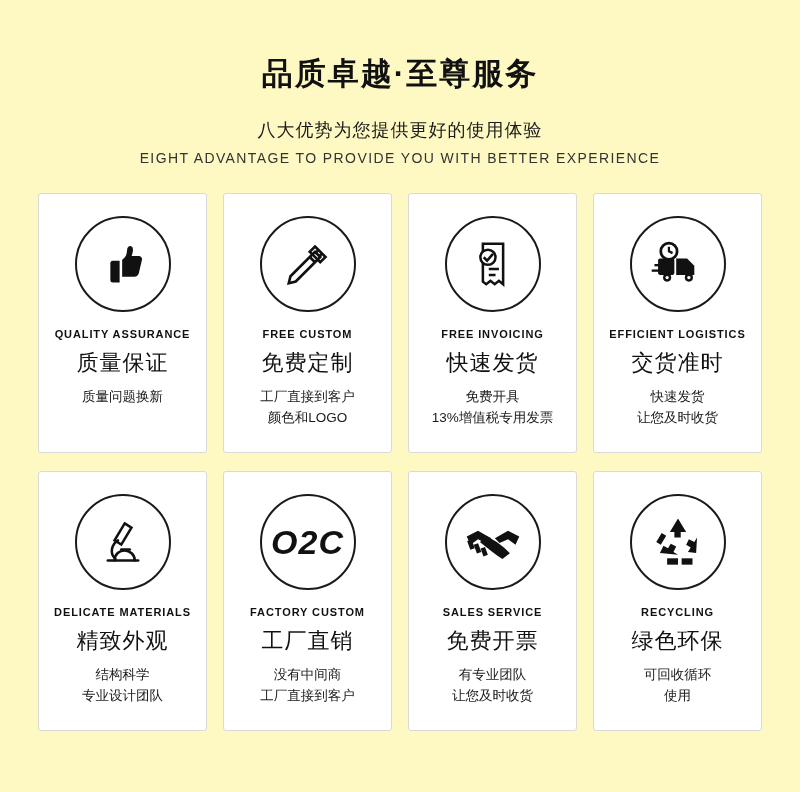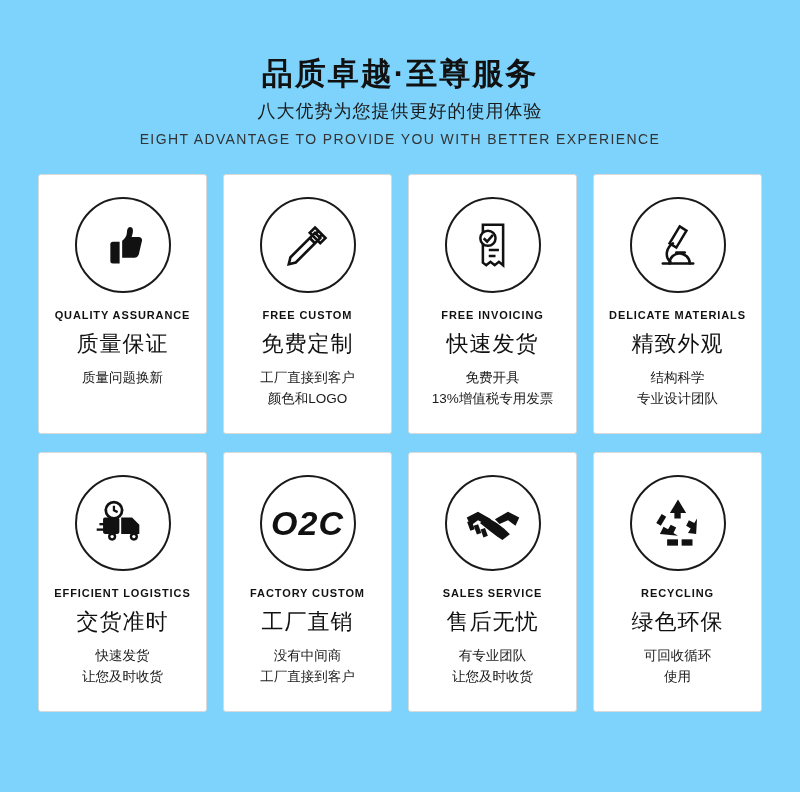--- a/index.html
+++ b/index.html
@@ -11,39 +11,39 @@
     width: 800px;
     height: 792px;
     font-family: "Liberation Sans", sans-serif;
     color: #111111;
     overflow: hidden;
   }
   .page {
     position: relative;
     width: 800px;
     height: 792px;
-    background: #7dd3fc;
+    background: #fef9c3;
     box-sizing: border-box;
   }
   .header {
     text-align: center;
     padding-top: 56px;
   }
   .title {
     font-size: 31px;
     font-weight: bold;
     letter-spacing: 2px;
     color: #111111;
     line-height: 1.15;
   }
   .subtitle {
     font-size: 18px;
     color: #1a1a1a;
     letter-spacing: 1px;
-    margin-top: 9px;
+    margin-top: 28px;
     line-height: 1.2;
   }
   .subtitle-en {
     font-size: 14px;
     color: #333333;
     letter-spacing: 1.4px;
     margin-top: 9px;
     line-height: 1.2;
   }
   .grid {
@@ -167,40 +167,20 @@
               <circle cx="26" cy="24" r="9" fill="#fff"></circle>
               <path d="M21 24 l4 4 7-8" stroke-width="3"></path>
             </g>
           </svg>
         </span>
       </div>
       <div class="label-en">FREE INVOICING</div>
       <div class="label-cn">快速发货</div>
       <div class="desc" style="white-space:pre-line">免费开具
 13%增值税专用发票</div>
-    </div>
-
-    <div class="card">
-      <div class="icon-circle">
-        <span>
-          <svg width="54" height="54" viewBox="0 0 64 64">
-            <g stroke="#111" stroke-width="3" fill="none" stroke-linecap="round">
-              <path d="M34 10 l8 5 -12 20 -8 -5 z"></path>
-              <path d="M26 30 c-8 5 -10 16 -3 22"></path>
-              <path d="M30 41 h10"></path>
-              <path d="M14 54 h36"></path>
-              <path d="M22 54 c0-8 6-12 12-12 s12 5 12 12"></path>
-            </g>
-          </svg>
-        </span>
-      </div>
-      <div class="label-en">DELICATE MATERIALS</div>
-      <div class="label-cn">精致外观</div>
-      <div class="desc" style="white-space:pre-line">结构科学
-专业设计团队</div>
     </div>
 
     <div class="card">
       <div class="icon-circle">
         <span>
           <svg width="58" height="58" viewBox="0 0 64 64">
             <g fill="#111">
               <path d="M30 26h12l8 8v10h-20z"></path>
               <rect x="10" y="26" width="18" height="18" rx="2"></rect>
               <circle cx="20" cy="47" r="4.5" fill="#111"></circle>
@@ -218,20 +198,40 @@
         </span>
       </div>
       <div class="label-en">EFFICIENT LOGISTICS</div>
       <div class="label-cn">交货准时</div>
       <div class="desc" style="white-space:pre-line">快速发货
 让您及时收货</div>
     </div>
 
     <div class="card">
       <div class="icon-circle">
+        <span>
+          <svg width="54" height="54" viewBox="0 0 64 64">
+            <g stroke="#111" stroke-width="3" fill="none" stroke-linecap="round">
+              <path d="M34 10 l8 5 -12 20 -8 -5 z"></path>
+              <path d="M26 30 c-8 5 -10 16 -3 22"></path>
+              <path d="M30 41 h10"></path>
+              <path d="M14 54 h36"></path>
+              <path d="M22 54 c0-8 6-12 12-12 s12 5 12 12"></path>
+            </g>
+          </svg>
+        </span>
+      </div>
+      <div class="label-en">DELICATE MATERIALS</div>
+      <div class="label-cn">精致外观</div>
+      <div class="desc" style="white-space:pre-line">结构科学
+专业设计团队</div>
+    </div>
+
+    <div class="card">
+      <div class="icon-circle">
         <span class="o2c-text">O2C</span>
       </div>
       <div class="label-en">FACTORY CUSTOM</div>
       <div class="label-cn">工厂直销</div>
       <div class="desc" style="white-space:pre-line">没有中间商
 工厂直接到客户</div>
     </div>
 
     <div class="card">
       <div class="icon-circle">
@@ -242,21 +242,21 @@
               <path d="M60 26 l-12-6 -14 8 5 5 9-4 8 6z"></path>
               <path d="M18 32 l10 8 8 6 6 4 8-6 -6-6 -8-6 -10-6z"></path>
               <rect x="6" y="30" width="5" height="10" transform="rotate(-20 8 35)"></rect>
               <rect x="13" y="34" width="5" height="10" transform="rotate(-20 15 39)"></rect>
               <rect x="20" y="38" width="5" height="9" transform="rotate(-20 22 42)"></rect>
             </g>
           </svg>
         </span>
       </div>
       <div class="label-en">SALES SERVICE</div>
-      <div class="label-cn">售后无忧</div>
+      <div class="label-cn">免费开票</div>
       <div class="desc" style="white-space:pre-line">有专业团队
 让您及时收货</div>
     </div>
 
     <div class="card">
       <div class="icon-circle">
         <span>
           <svg width="58" height="58" viewBox="0 0 64 64">
             <g fill="#111">
               <path d="M32 6 l9 15 -6 0 0 6 -7 0 0-6 -5 0z"></path>

